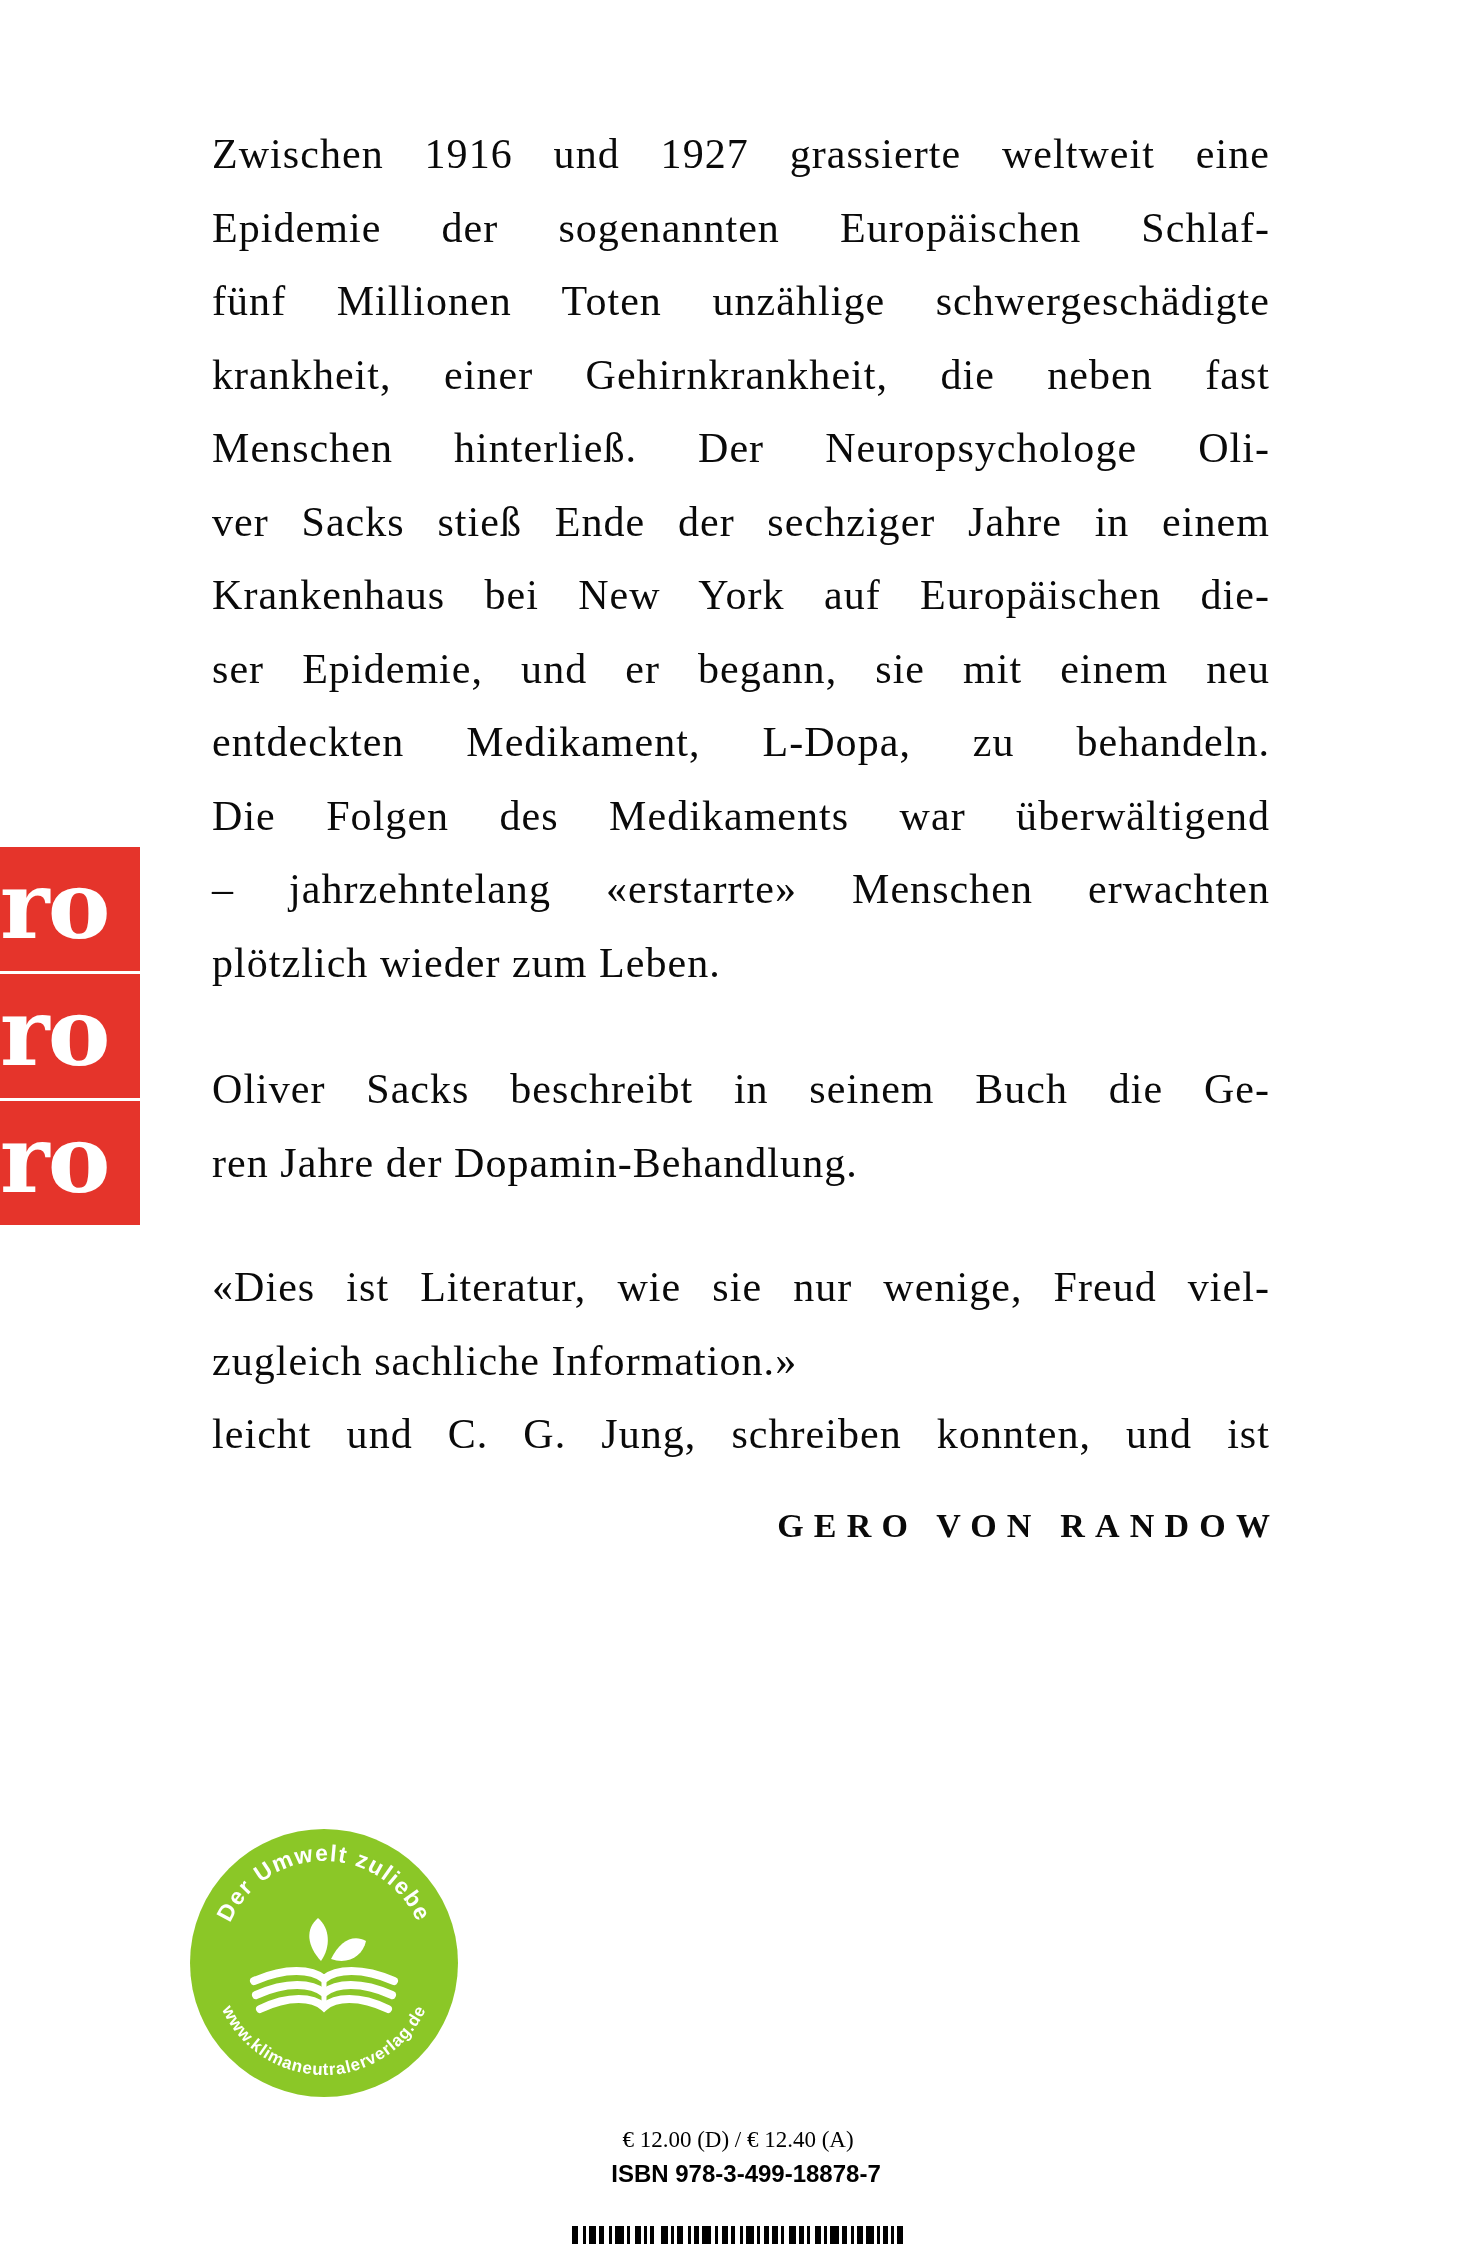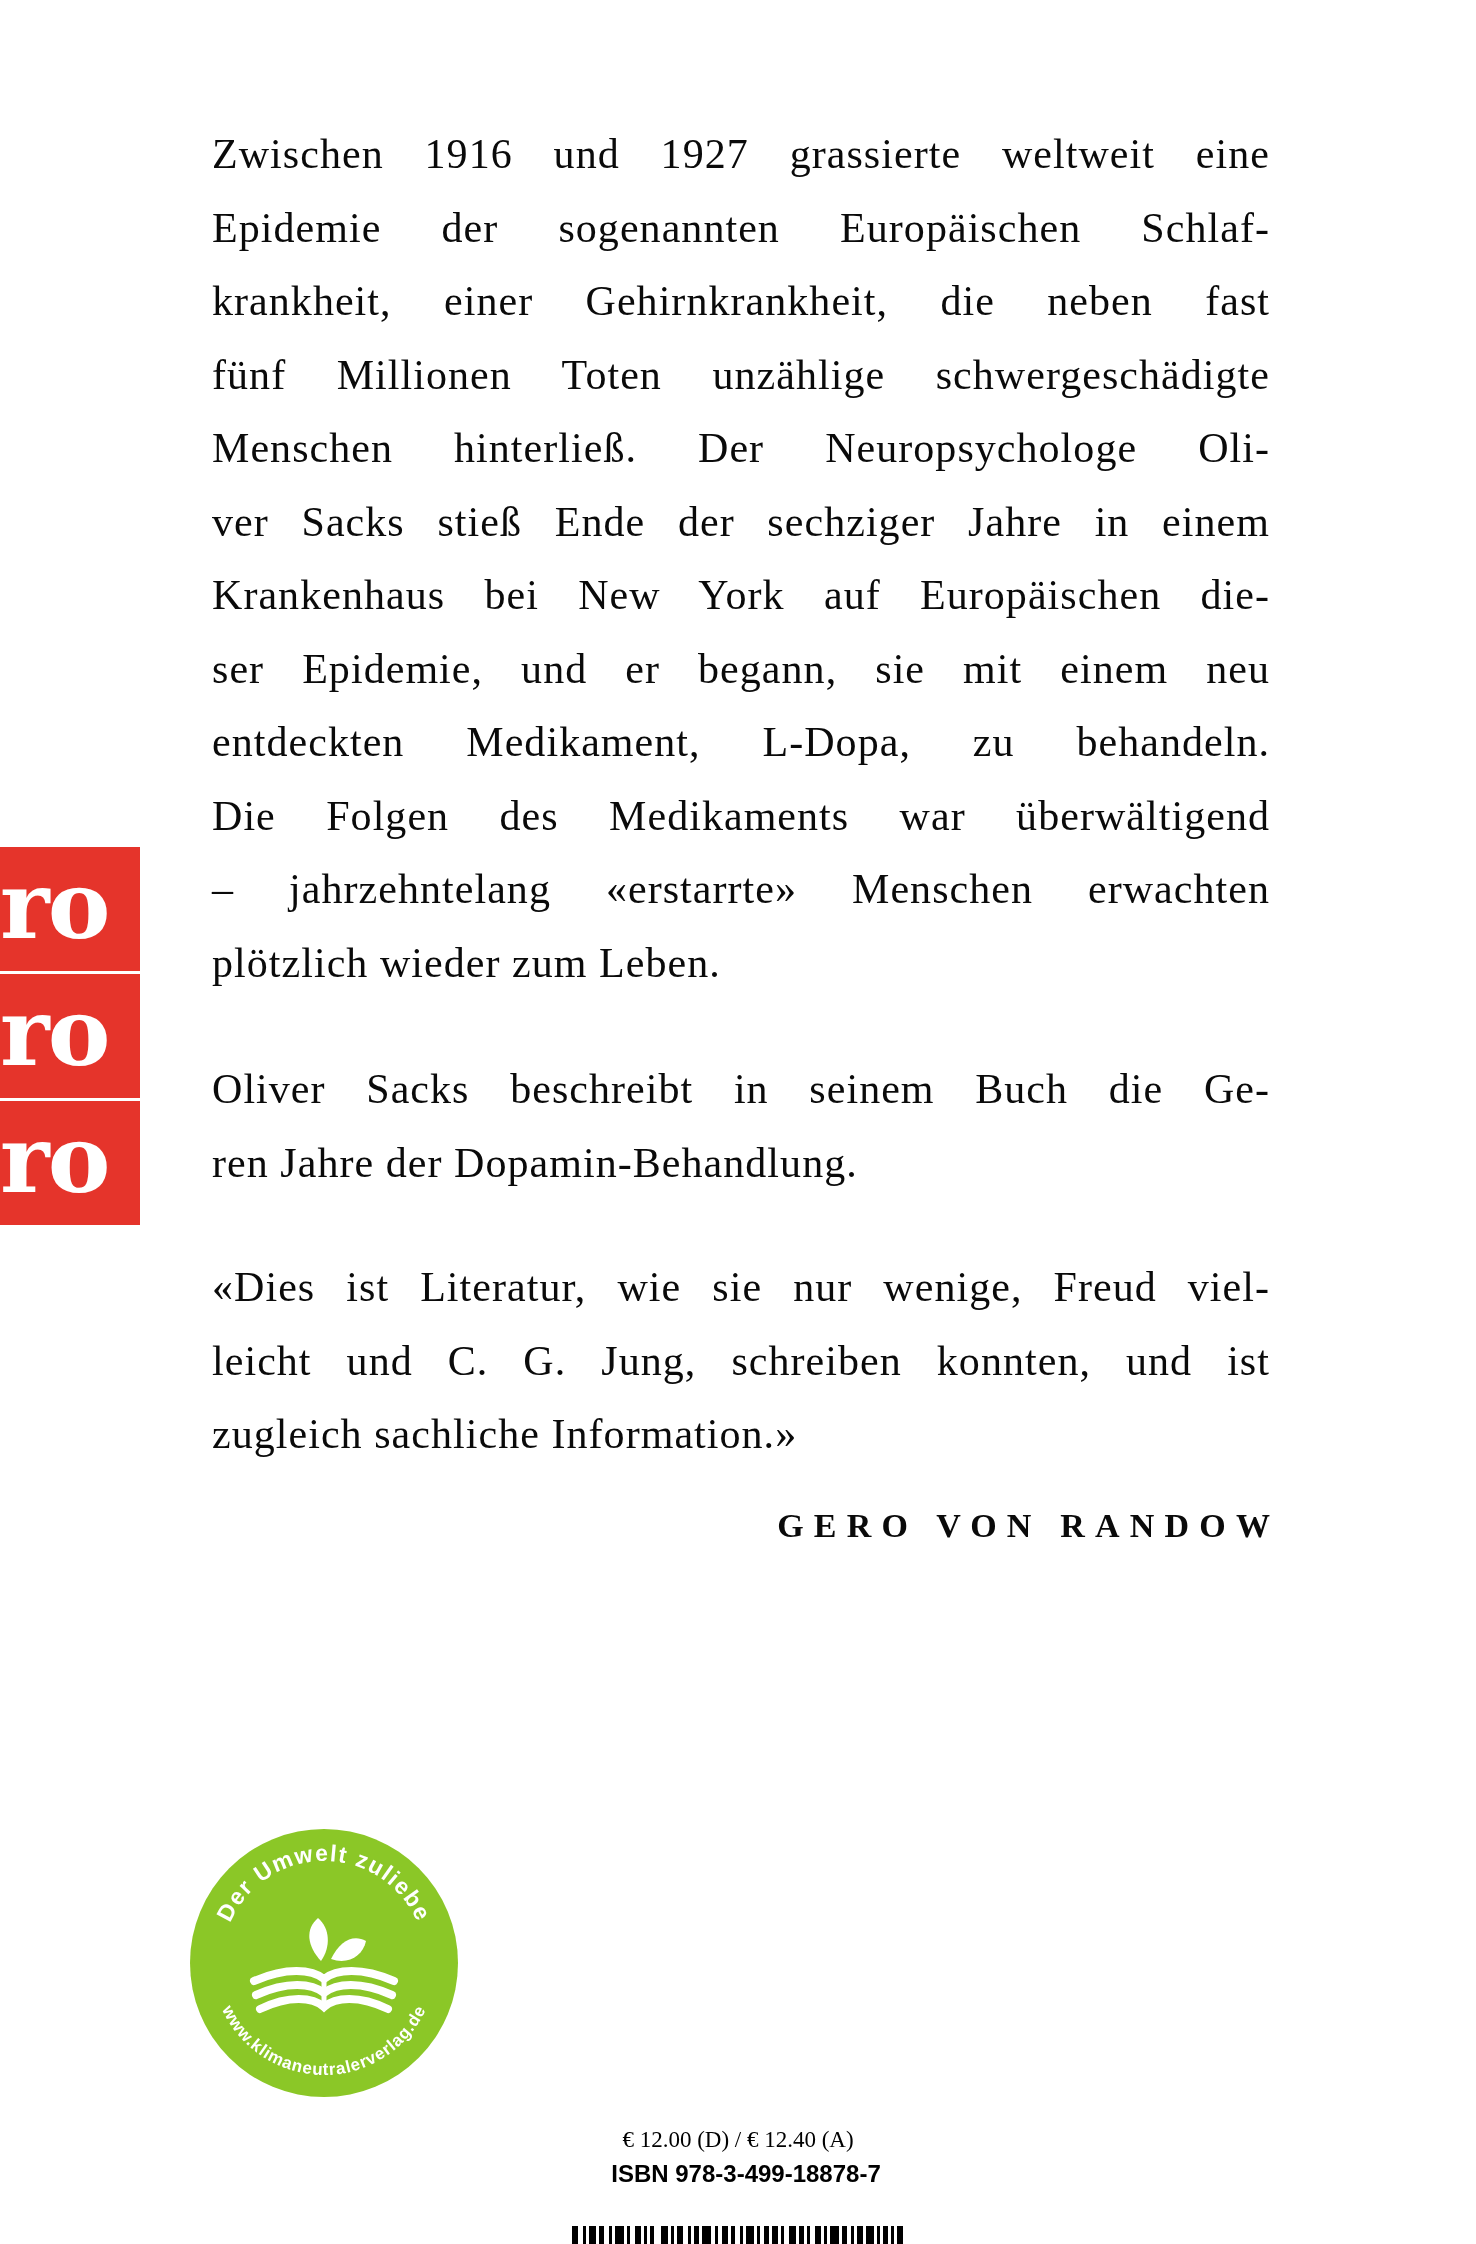--- a/index.html
+++ b/index.html
@@ -128,39 +128,39 @@
     </div>
     <div class="tile" style="background-color: rgb(229, 52, 43);">
       <span>ro</span>
     </div>
   </div>
 
   <div class="text-block">
     <div class="para p1">
         <div class="line just">Zwischen 1916 und 1927 grassierte weltweit eine</div>
         <div class="line just">Epidemie der sogenannten Europäischen Schlaf-</div>
+        <div class="line just">fünf Millionen Toten unzählige schwergeschädigte</div>
         <div class="line just">krankheit, einer Gehirnkrankheit, die neben fast</div>
-        <div class="line just">fünf Millionen Toten unzählige schwergeschädigte</div>
         <div class="line just">Menschen hinterließ. Der Neuropsychologe Oli-</div>
         <div class="line just">ver Sacks stieß Ende der sechziger Jahre in einem</div>
         <div class="line just">Krankenhaus bei New York auf Europäischen die-</div>
         <div class="line just">ser Epidemie, und er begann, sie mit einem neu</div>
         <div class="line just">entdeckten Medikament, L-Dopa, zu behandeln.</div>
         <div class="line just">Die Folgen des Medikaments war überwältigend</div>
         <div class="line just">– jahrzehntelang «erstarrte» Menschen erwachten</div>
         <div class="line last">plötzlich wieder zum Leben.</div>
       </div>
     <div class="para p2">
         <div class="line just">Oliver Sacks beschreibt in seinem Buch die Ge-</div>
         <div class="line last">ren Jahre der Dopamin-Behandlung.</div>
       </div>
     <div class="para p3">
         <div class="line just">«Dies ist Literatur, wie sie nur wenige, Freud viel-</div>
+        <div class="line last">zugleich sachliche Information.»</div>
         <div class="line just">leicht und C. G. Jung, schreiben konnten, und ist</div>
-        <div class="line last">zugleich sachliche Information.»</div>
       </div>
     <div class="attribution">GERO VON RANDOW</div>
   </div>
 
   <svg class="badge" viewBox="0 0 268 268" xmlns="http://www.w3.org/2000/svg">
     <circle cx="134" cy="134" r="134" fill="#8bc727"></circle>
     <path id="arcTop" d="M 32 134 A 102 102 0 0 1 236 134" fill="none"></path>
     <path id="arcBot" d="M 22 134 A 112 112 0 0 0 246 134" fill="none"></path>
     <text class="badge-top-text" text-anchor="middle">
       <textPath href="#arcTop" startOffset="50%">Der Umwelt zuliebe</textPath>

